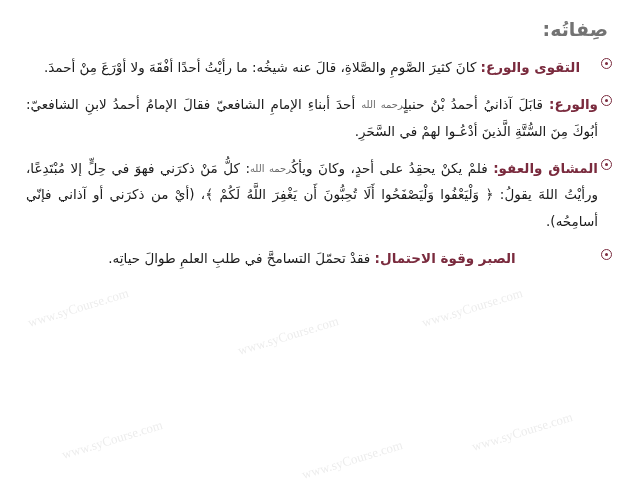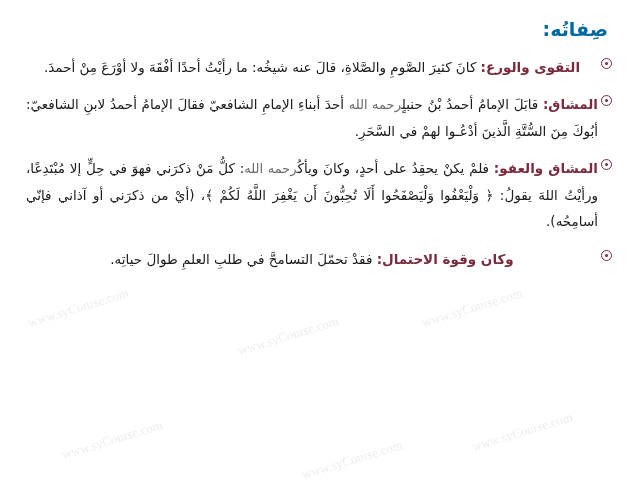--- a/index.html
+++ b/index.html
@@ -16,21 +16,21 @@
   }
   .page {
     position: relative;
     width: 640px;
     height: 480px;
     box-sizing: border-box;
     padding: 18px 26px 0 26px;
     direction: rtl;
   }
   .title {
-    color: #0369a1;
+    color: #737373;
     font-size: 19px;
     font-weight: bold;
     text-align: right;
     margin: 0 6px 14px 0;
     letter-spacing: 0;
   }
   .list {
     margin: 0;
     padding: 0;
     list-style: none;
@@ -88,21 +88,21 @@
     text-align-last: right;
   }
   .lead {
     color: #7a2b3e;
     font-weight: bold;
   }
   .quran {
     color: #1b1b1b;
   }
   .small-dua {
-    font-size: 13px;
+    font-size: 10px;
     color: #6b6b6b;
     vertical-align: middle;
   }
   .watermark {
     position: absolute;
     color: rgba(120,120,120,0.14);
     font-size: 13px;
     white-space: nowrap;
     pointer-events: none;
     direction: ltr;
@@ -127,35 +127,35 @@
     <li class="item item-1">
       <span class="bullet"><span class="ring"></span></span>
       <span class="body">
         <span class="lead">التقوى والورع:</span><span> كانَ كثيرَ الصَّومِ والصَّلاةِ، قالَ عنه شيخُه: ما رأيْتُ أحدًا أفْقَهَ ولا أوْرَعَ مِنْ أحمدَ.</span>
       </span>
     </li>
 
     <li class="item item-2">
       <span class="bullet"><span class="ring"></span></span>
       <span class="body">
-        <span class="lead">المشاق:</span><span> قابَلَ الإمامُ أحمدُ بْنُ حنبلٍ</span><span class="small-dua">رحمه الله</span><span> أحدَ أبناءِ الإمامِ الشافعيّ فقالَ الإمامُ أحمدُ لابنِ الشافعيّ: أبُوكَ مِنَ السُّتَّةِ الَّذينَ أدْعُـوا لهمْ في السَّحَرِ.</span>
+        <span class="lead">والورع:</span><span> قابَلَ آذانيُ أحمدُ بْنُ حنبلٍ</span><span class="small-dua">رحمه الله</span><span> أحدَ أبناءِ الإمامِ الشافعيّ فقالَ الإمامُ أحمدُ لابنِ الشافعيّ: أبُوكَ مِنَ السُّتَّةِ الَّذينَ أدْعُـوا لهمْ في السَّحَرِ.</span>
       </span>
     </li>
 
     <li class="item item-3">
       <span class="bullet"><span class="ring"></span></span>
       <span class="body">
         <span class="lead">المشاق والعفو:</span><span> فلمْ يكنْ يحقِدُ على أحدٍ، وكانَ ويأكُ</span><span class="small-dua">رحمه الله</span><span class="quran">: كلُّ مَنْ ذكرَني فهوَ في حِلٍّ إلا مُبْتَدِعًا، ورأيْتُ اللهَ يقولُ: ﴿ وَلْيَعْفُوا وَلْيَصْفَحُوا أَلَا تُحِبُّونَ أَن يَغْفِرَ اللَّهُ لَكُمْ ﴾، (أيْ من ذكرَني أو آذاني فإنّي أسامِحُه).</span>
       </span>
     </li>
 
     <li class="item item-4">
       <span class="bullet"><span class="ring"></span></span>
       <span class="body">
-        <span class="lead">وكان وقوة الاحتمال:</span><span> فقدْ تحمّلَ التسامحَّ في طلبِ العلمِ طوالَ حياتِه.</span>
+        <span class="lead">الصبر وقوة الاحتمال:</span><span> فقدْ تحمّلَ التسامحَّ في طلبِ العلمِ طوالَ حياتِه.</span>
       </span>
     </li>
 
 
   </ul>
 
   <div class="watermark wm1">www.syCourse.com</div>
   <div class="watermark wm2">www.syCourse.com</div>
   <div class="watermark wm3">www.syCourse.com</div>
   <div class="watermark wm4">www.syCourse.com</div>

